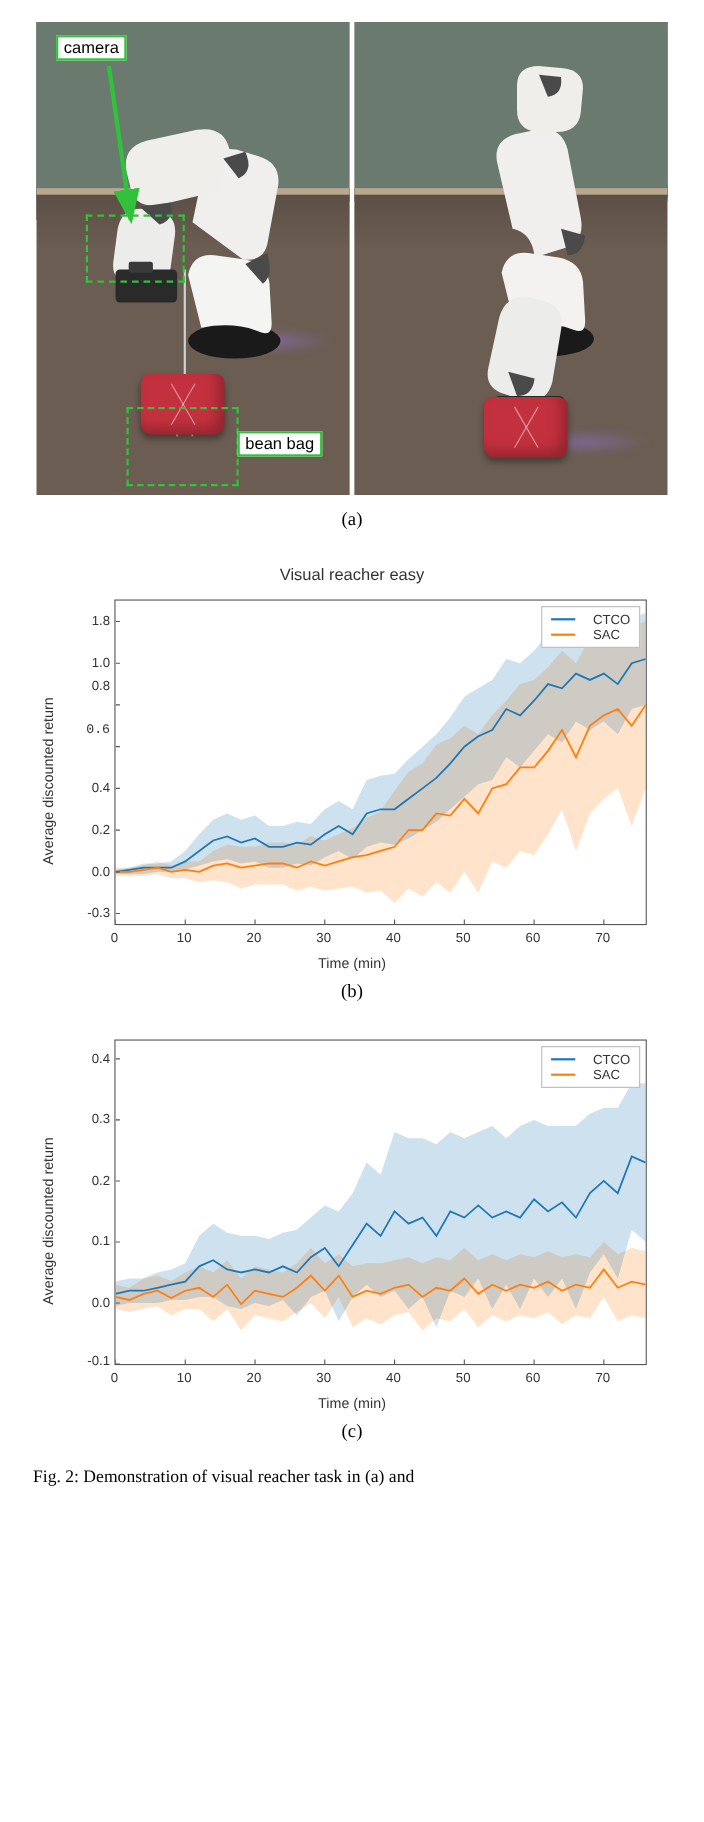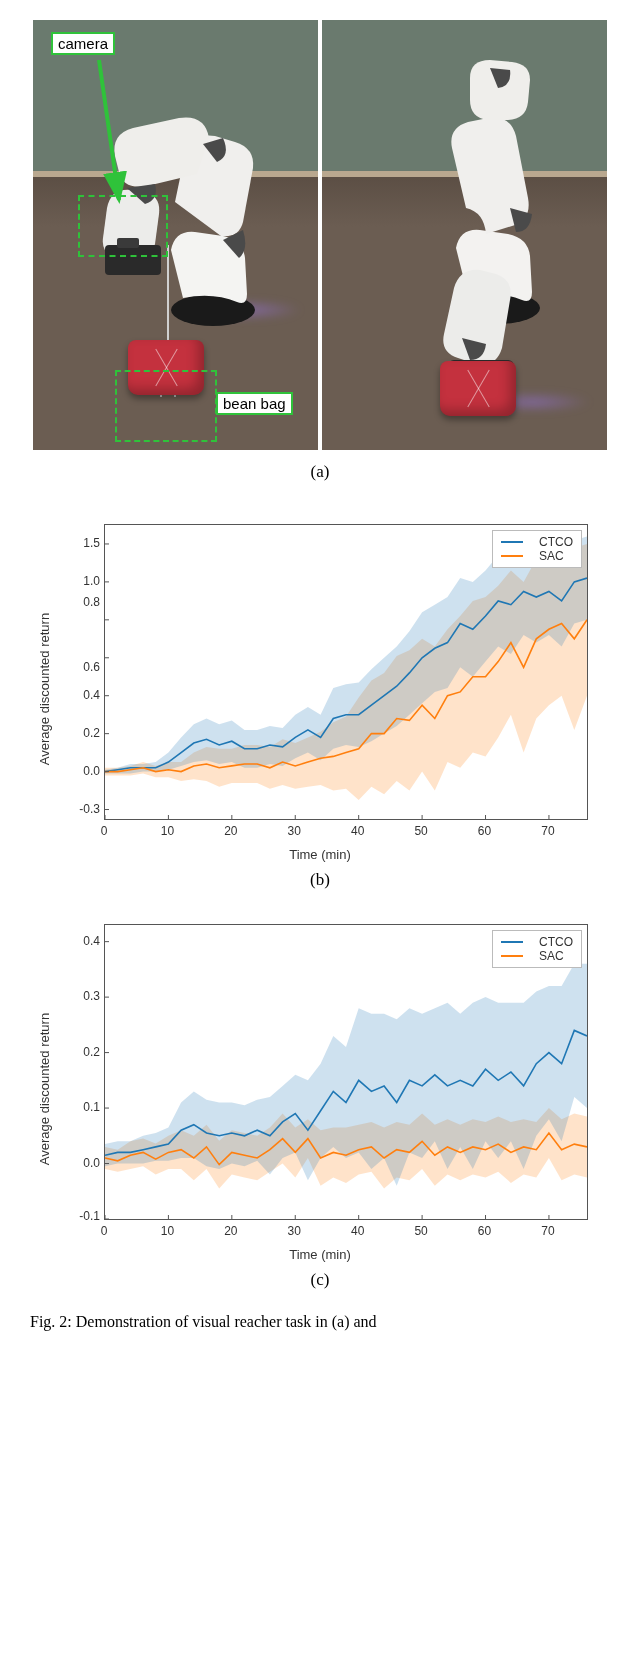--- a/index.html
+++ b/index.html
@@ -169,20 +169,21 @@
         <path d="M128 170 l22 6 q-2 18 -16 18 z" fill="#4a4a4a"></path>
         <path d="M80 300 l24 6 q-2 16 -16 16 z" fill="#4a4a4a"></path>
       </svg>
       <div class="beanbag bean-right"></div>
     </div>
   </div>
   <div class="sub-label">(a)</div>
 </div>
 
 <div class="chart-wrap">
+  <div class="chart-title">Visual reacher easy</div>
   <div class="chart" id="chart-easy">
     <div class="ylabel">Average discounted return</div>
     <div class="xlabel">Time (min)</div>
     <div class="plot-area">
         <svg viewBox="0 0 482 294">
           <path d="M0.0,242.8 L12.7,242.8 L25.4,240.9 L38.1,237.1 L50.7,240.9 L63.4,237.1 L76.1,237.1 L88.8,227.6 L101.5,221.9 L114.2,223.8 L126.8,223.8 L139.5,220.0 L152.2,220.0 L164.9,221.9 L177.6,214.3 L190.3,218.1 L202.9,212.4 L215.6,206.7 L228.3,197.3 L241.0,191.6 L253.7,172.6 L266.4,155.5 L279.1,147.9 L291.7,130.9 L304.4,125.2 L317.1,113.8 L329.8,121.4 L342.5,104.3 L355.2,91.0 L367.8,75.9 L380.5,72.1 L393.2,60.7 L405.9,45.5 L418.6,56.9 L431.3,34.1 L443.9,28.5 L456.6,26.6 L469.3,22.8 L482.0,19.0 L482.0,170.7 L469.3,204.9 L456.6,170.7 L443.9,180.2 L431.3,193.5 L418.6,227.6 L405.9,189.7 L393.2,212.4 L380.5,231.4 L367.8,227.6 L355.2,242.8 L342.5,237.1 L329.8,265.5 L317.1,246.6 L304.4,265.5 L291.7,256.1 L279.1,269.3 L266.4,261.8 L253.7,275.0 L241.0,263.7 L228.3,265.5 L215.6,259.9 L202.9,261.8 L190.3,263.7 L177.6,259.9 L164.9,263.7 L152.2,258.0 L139.5,258.0 L126.8,258.0 L114.2,261.8 L101.5,256.1 L88.8,254.2 L76.1,256.1 L63.4,252.3 L50.7,252.3 L38.1,248.5 L25.4,250.4 L12.7,250.4 L0.0,250.4 Z" fill="#ff7f0e" fill-opacity="0.22" stroke="none"></path>
           <path d="M0.0,244.7 L12.7,242.8 L25.4,239.0 L38.1,239.0 L50.7,237.1 L63.4,227.6 L76.1,212.4 L88.8,199.2 L101.5,193.5 L114.2,199.2 L126.8,195.4 L139.5,204.9 L152.2,204.9 L164.9,201.1 L177.6,203.0 L190.3,189.7 L202.9,182.1 L215.6,189.7 L228.3,163.1 L241.0,159.3 L253.7,157.4 L266.4,144.2 L279.1,132.8 L291.7,121.4 L304.4,106.2 L317.1,87.3 L329.8,79.7 L342.5,72.1 L355.2,53.1 L367.8,56.9 L380.5,45.5 L393.2,30.3 L405.9,30.3 L418.6,22.8 L431.3,26.6 L443.9,22.8 L456.6,30.3 L469.3,15.2 L482.0,11.4 L482.0,94.8 L469.3,98.6 L456.6,121.4 L443.9,110.0 L431.3,117.6 L418.6,110.0 L405.9,129.0 L393.2,121.4 L380.5,136.6 L367.8,151.7 L355.2,142.3 L342.5,163.1 L329.8,166.9 L317.1,178.3 L304.4,189.7 L291.7,201.1 L279.1,208.6 L266.4,216.2 L253.7,221.9 L241.0,220.0 L228.3,223.8 L215.6,235.2 L202.9,227.6 L190.3,233.3 L177.6,240.9 L164.9,239.0 L152.2,242.8 L139.5,242.8 L126.8,237.1 L114.2,239.0 L101.5,235.2 L88.8,237.1 L76.1,240.9 L63.4,244.7 L50.7,246.6 L38.1,246.6 L25.4,248.5 L12.7,248.5 L0.0,248.5 Z" fill="#1f77b4" fill-opacity="0.22" stroke="none"></path>
           <path d="M0.0,246.6 L12.7,244.7 L25.4,242.8 L38.1,242.8 L50.7,242.8 L63.4,237.1 L76.1,227.6 L88.8,218.1 L101.5,214.3 L114.2,220.0 L126.8,216.2 L139.5,223.8 L152.2,223.8 L164.9,220.0 L177.6,221.9 L190.3,212.4 L202.9,204.9 L215.6,212.4 L228.3,193.5 L241.0,189.7 L253.7,189.7 L266.4,180.2 L279.1,170.7 L291.7,161.2 L304.4,147.9 L317.1,132.8 L329.8,123.3 L342.5,117.6 L355.2,98.6 L367.8,104.3 L380.5,91.0 L393.2,75.9 L405.9,79.7 L418.6,66.4 L431.3,72.1 L443.9,66.4 L456.6,75.9 L469.3,56.9 L482.0,53.1" fill="none" stroke="#1f77b4" stroke-width="1.6"></path>
           <path d="M0.0,246.6 L12.7,246.6 L25.4,244.7 L38.1,242.8 L50.7,246.6 L63.4,244.7 L76.1,246.6 L88.8,240.9 L101.5,239.0 L114.2,242.8 L126.8,240.9 L139.5,239.0 L152.2,239.0 L164.9,242.8 L177.6,237.1 L190.3,240.9 L202.9,237.1 L215.6,233.3 L228.3,231.4 L241.0,227.6 L253.7,223.8 L266.4,208.6 L279.1,208.6 L291.7,193.5 L304.4,195.4 L317.1,180.2 L329.8,193.5 L342.5,170.7 L355.2,166.9 L367.8,151.7 L380.5,151.7 L393.2,136.6 L405.9,117.6 L418.6,142.3 L431.3,113.8 L443.9,104.3 L456.6,98.6 L469.3,113.8 L482.0,94.8" fill="none" stroke="#ff7f0e" stroke-width="1.6"></path>
           <line x1="0" y1="294" x2="0" y2="290" stroke="#555" stroke-width="1"></line>
@@ -210,24 +211,24 @@
         </div>
       <div class="legend-row">
           <span class="legend-line" style="background:#ff7f0e"></span>
           <span>SAC</span>
         </div>
     </div>
   <div class="ytick" style="top: 287.516px;">-0.3</div>
       <div class="ytick" style="top: 249.581px;">0.0</div>
       <div class="ytick" style="top: 211.645px;">0.2</div>
       <div class="ytick" style="top: 173.71px;">0.4</div>
-      <div class="ytick" style="top: 146px;">0.6</div>
+      <div class="ytick" style="top: 121px; font-family: Liberation Mono, monospace;">0.6</div>
       <div class="ytick" style="top: 81px;">0.8</div>
       <div class="ytick" style="top: 59.9032px;">1.0</div>
-      <div class="ytick" style="top: 21.9677px;">1.5</div>
+      <div class="ytick" style="top: 21.9677px;">1.8</div>
       <div class="xtick" style="left: 64px;">0</div>
       <div class="xtick" style="left: 127.421px;">10</div>
       <div class="xtick" style="left: 190.842px;">20</div>
       <div class="xtick" style="left: 254.263px;">30</div>
       <div class="xtick" style="left: 317.684px;">40</div>
       <div class="xtick" style="left: 381.105px;">50</div>
       <div class="xtick" style="left: 444.526px;">60</div>
       <div class="xtick" style="left: 507.947px;">70</div>
     </div>
   <div class="sub-label">(b)</div>

